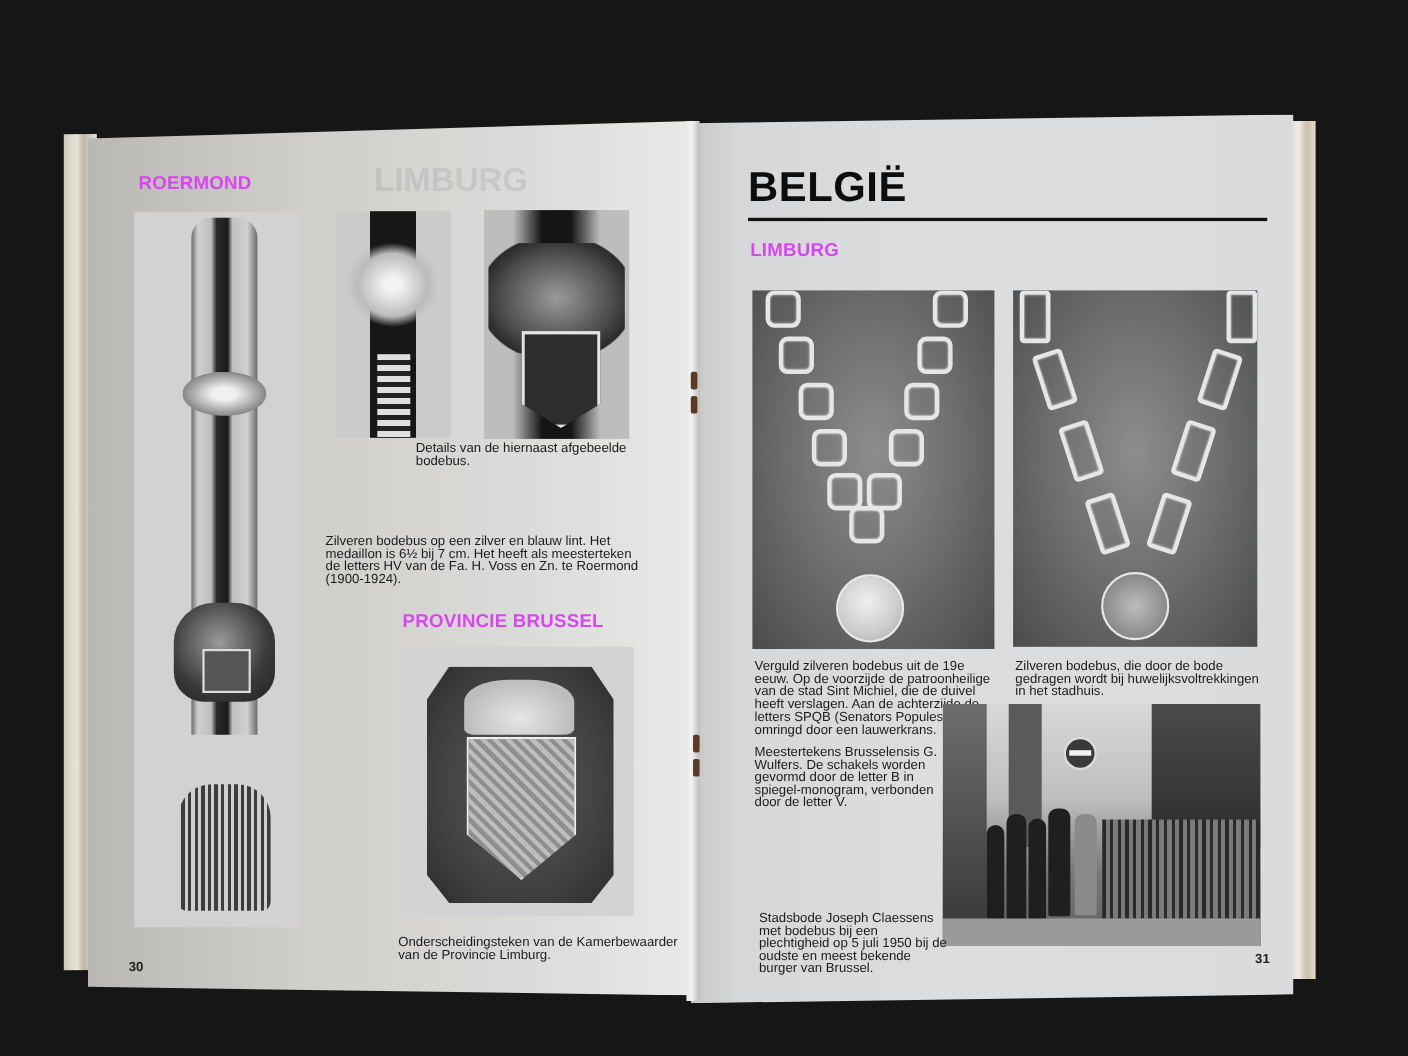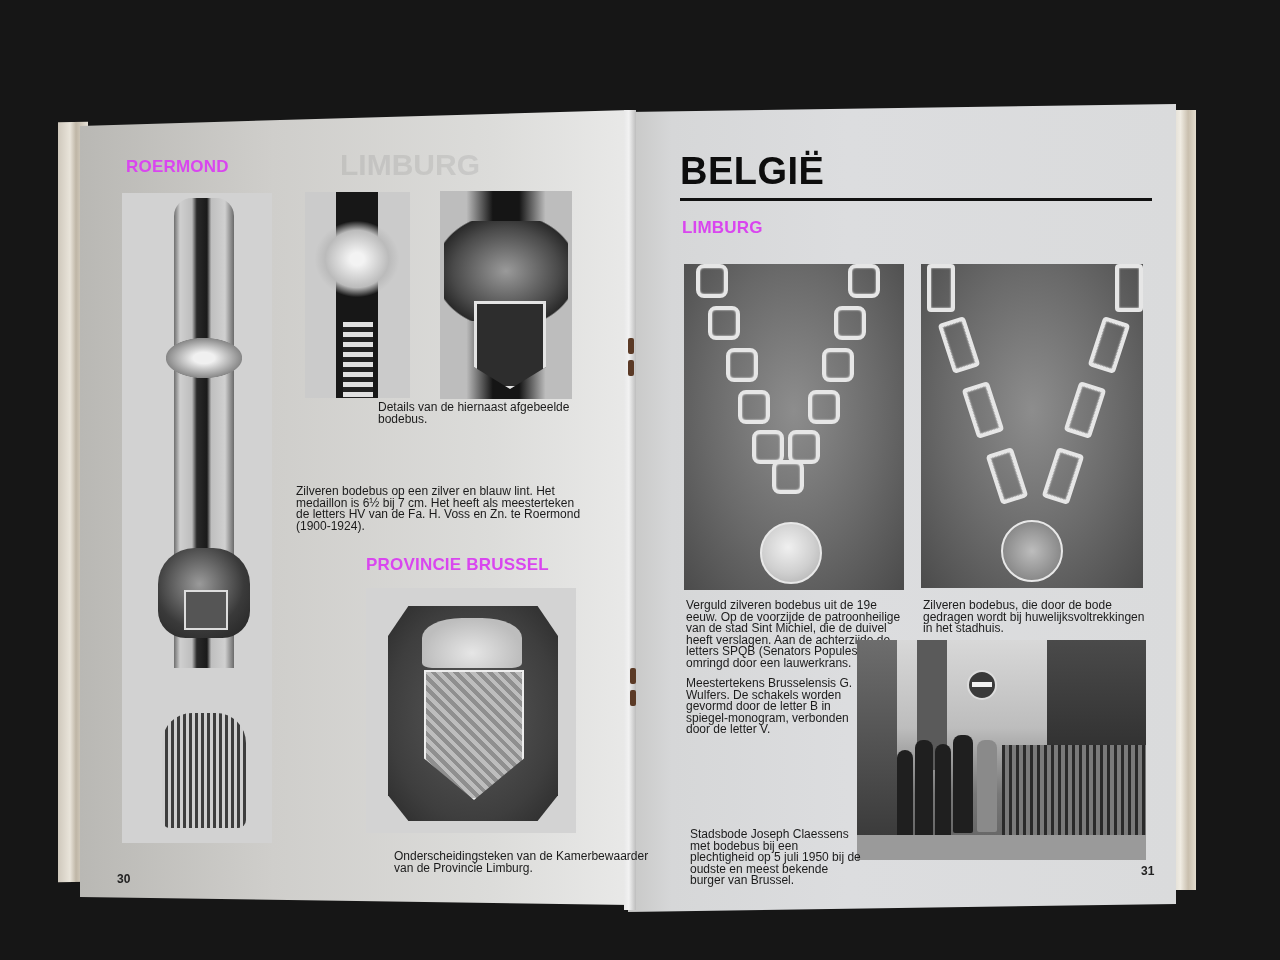--- a/index.html
+++ b/index.html
@@ -124,21 +124,21 @@
 <div class="abs caption" style="left:296px; top:486px; width:290px;">Zilveren bodebus op een zilver en blauw lint. Het medaillon is 6½ bij 7 cm. Het heeft als meesterteken de letters HV van de Fa. H. Voss en Zn. te Roermond (1900-1924).</div>
 
 <div class="abs h-city" style="left:366px; top:555px;">PROVINCIE BRUSSEL</div>
 
 <div class="abs photo badge-bg" style="left:366px; top:588px; width:210px; height:245px;">
   <div class="abs badge-shape" style="left:22px; top:18px; width:170px; height:215px;"></div>
   <div class="abs crown" style="left:56px; top:30px; width:100px; height:50px;"></div>
   <div class="abs shield" style="left:58px; top:82px; width:96px; height:126px;"></div>
 </div>
 
-<div class="abs caption" style="left:362px; top:851px; width:260px;margin-left:32px;">Onderscheidingsteken van de Kamerbewaarder van de Provincie Limburg.</div>
+<div class="abs caption" style="left:362px; top:851px; width:260px;">Onderscheidingsteken van de Kamerbewaarder van de Provincie Limburg.</div>
 <div class="abs pagenum" style="left:117px; top:872px;">30</div>
 
 <div class="abs h-country" style="left:680px; top:150px;">BELGIË</div>
 <div class="abs rule" style="left:680px; top:198px; width:472px;"></div>
 <div class="abs h-city" style="left:682px; top:218px;">LIMBURG</div>
 
 <div class="abs photo necklace-bg" style="left:684px; top:264px; width:220px; height:326px;">
   <div class="abs link-ring" style="left:12px; top:0px; width:24px; height:26px;"></div>
   <div class="abs link-ring" style="left:24px; top:42px; width:24px; height:26px;"></div>
   <div class="abs link-ring" style="left:42px; top:84px; width:24px; height:26px;"></div>

